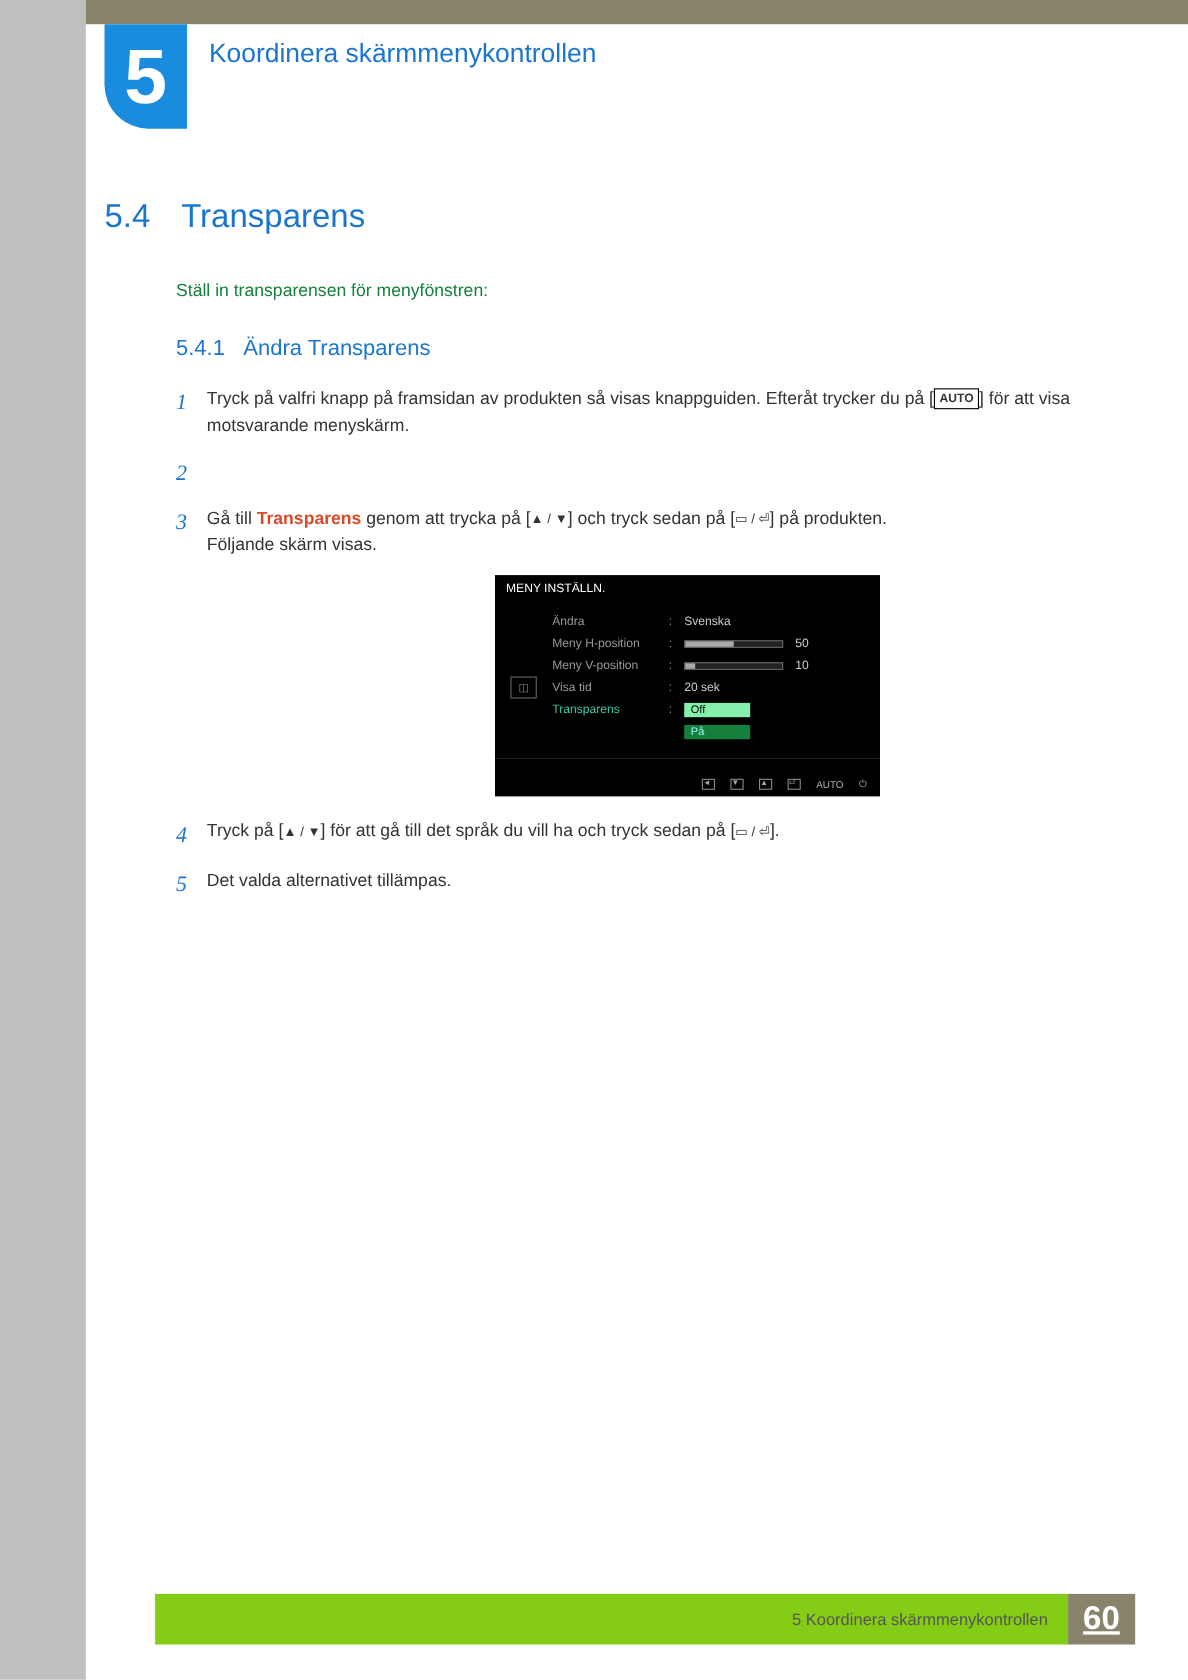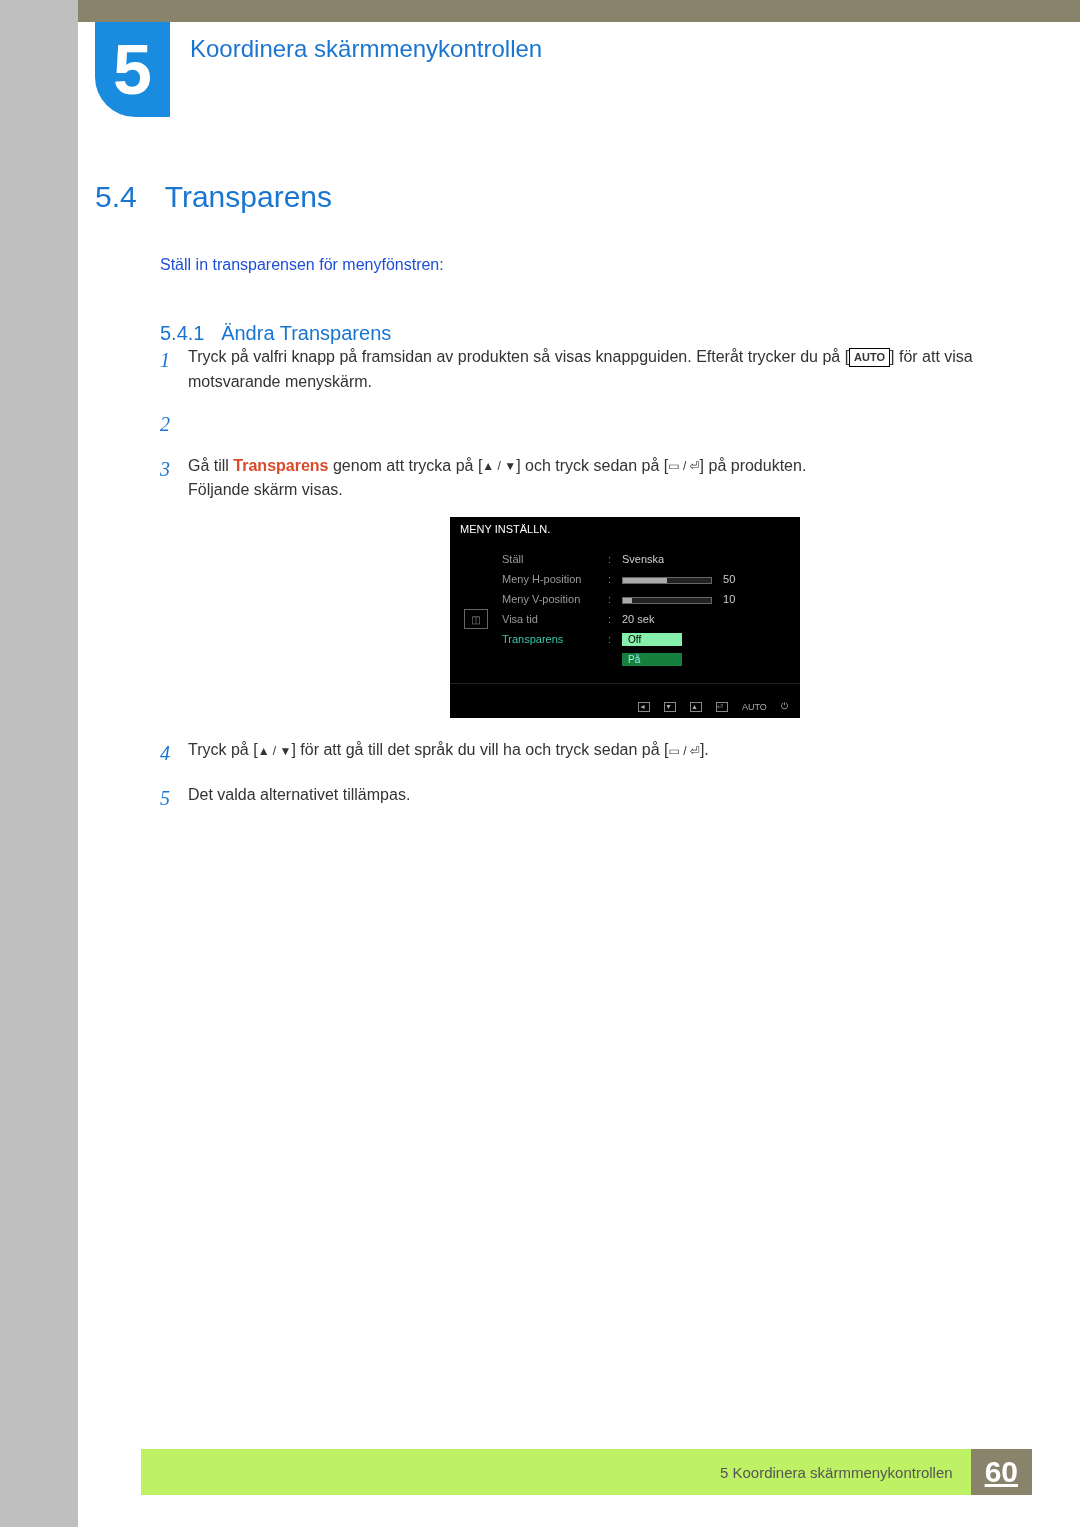--- a/index.html
+++ b/index.html
@@ -45,22 +45,22 @@
     font-weight: 500;
   }
   .content {
     position: absolute;
     left: 95px; top: 180px;
     width: 900px;
   }
   .section-row { display: flex; gap: 28px; margin-bottom: 42px; }
   .section-num { color: #1a75d1; font-size: 30px; font-weight: 500; }
   .section-title { color: #1a75d1; font-size: 30px; font-weight: 500; }
-  .intro { margin-left: 65px; font-size: 16px; color: #1d4ed8; margin-bottom: 48px; }
-  .subsection { margin-left: 65px; color: #1a75d1; font-size: 20px; font-weight: 500; }
+  .intro { margin-left: 65px; font-size: 16px; color: #15803d; margin-bottom: 32px; }
+  .subsection { margin-left: 65px; color: #1a75d1; font-size: 20px; font-weight: 500; margin-bottom: 22px; }
   .steps { margin-left: 65px; }
   .step { display: flex; margin-bottom: 14px; line-height: 1.55; }
   .step-num { color: #1a75d1; font-style: italic; font-size: 20px; width: 28px; flex-shrink: 0; font-family: Georgia, serif; }
   .step-text { font-size: 16px; color: #333; }
   .bold-red { color: #d94a2a; font-weight: bold; }
   .btn-box { display: inline-block; border: 1px solid #000; padding: 0 4px; font-size: 11px; font-weight: bold; font-family: Arial; vertical-align: middle; }
   .tri { display: inline-block; font-size: 12px; vertical-align: middle; }
   .osd-wrap { margin-left: 95px; margin-top: 10px; margin-bottom: 20px; display:flex; justify-content:center; }
   .osd {
     width: 350px;
@@ -86,21 +86,21 @@
   .osd-dropdown.two { background:#15803d; color:#9ee; }
   .osd-foot { display:flex; justify-content:flex-end; gap: 14px; padding: 17px 12px 2px; font-size: 9px; color:#aaa; align-items:center; border-top:1px solid #222; margin-top:6px;}
   .osd-foot span { display:inline-flex; align-items:center; gap:2px;}
   .foot-icon { display:inline-block; width:12px; height:10px; border:1px solid #888; font-size:7px; text-align:center; line-height:8px;}
   .footer {
     position: absolute;
     bottom: 32px; right: 48px;
     display: flex; align-items: stretch;
   }
   .footer-text {
-    background: #bef264;
+    background: #84cc16;
     color: #555;
     font-size: 15px;
     font-weight: 500;
     padding: 12px 18px;
     display: flex; align-items: center;
     width: 830px;
     justify-content: flex-end;
   }
   .footer-page {
     background: #8a836c;
@@ -160,21 +160,21 @@
 
     <div class="osd-wrap">
       <div class="osd">
         <div class="osd-title">MENY INSTÄLLN.</div>
         <div class="osd-body">
           <div class="osd-left">
             <div class="osd-icon-box">◫</div>
           </div>
           <div class="osd-right">
             <div class="osd-row">
-              <span class="osd-label">Ställ</span>
+              <span class="osd-label">Ändra</span>
               <span class="osd-colon">:</span>
               <span class="osd-val">Svenska</span>
             </div>
             <div class="osd-row">
               <span class="osd-label">Meny H-position</span>
               <span class="osd-colon">:</span>
               <span class="osd-val">
                 <span class="osd-bar"><span class="osd-bar-fill" style="width:50%"></span></span>
                 <span class="osd-num">50</span>
               </span>

